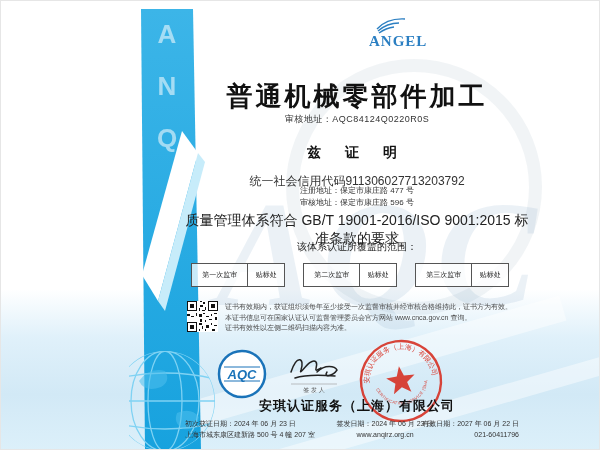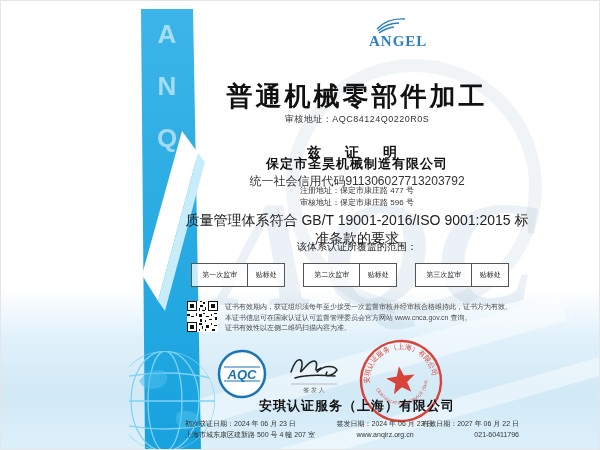--- a/index.html
+++ b/index.html
@@ -102,21 +102,20 @@
     </g>
     <text x="2" y="29" font-size="15" font-weight="bold" fill="#2b7fc2" letter-spacing="1" font-family="Liberation Serif, DejaVu Serif, serif">ANGEL</text>
   </svg>
 
   <div class="cc title">普通机械零部件加工</div>
   <div class="cc certno">
     <span>审核地址：</span><span>AQC84124Q0220R0S</span>
   </div>
   <div class="cc certify">兹 证 明</div>
 
-  <div class="cc cname">保定市圣昊机械制造有限公司</div>
   <div class="cc ccode">统一社会信用代码911306027713203792</div>
   <div class="cc caddr1">注册地址：保定市康庄路 477 号</div>
   <div class="cc caddr2">审核地址：保定市康庄路 596 号</div>
 
   <div class="cc std1">质量管理体系符合 GB/T 19001-2016/ISO 9001:2015 标准条款的要求</div>
   <div class="cc std2">该体系认证所覆盖的范围：</div>
 
   <div class="boxrow">
     <div class="boxpair">
       <div class="abox b1">第一次监审</div>

